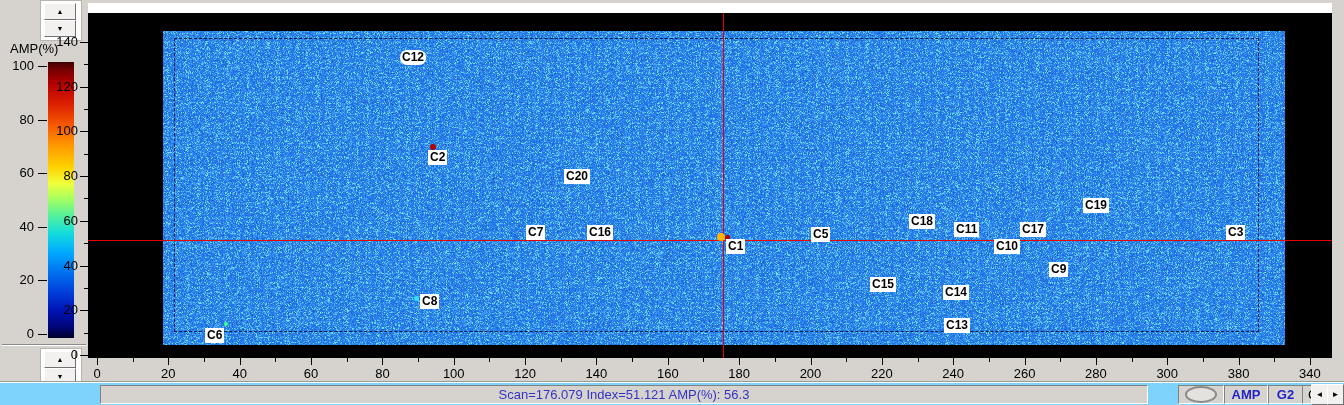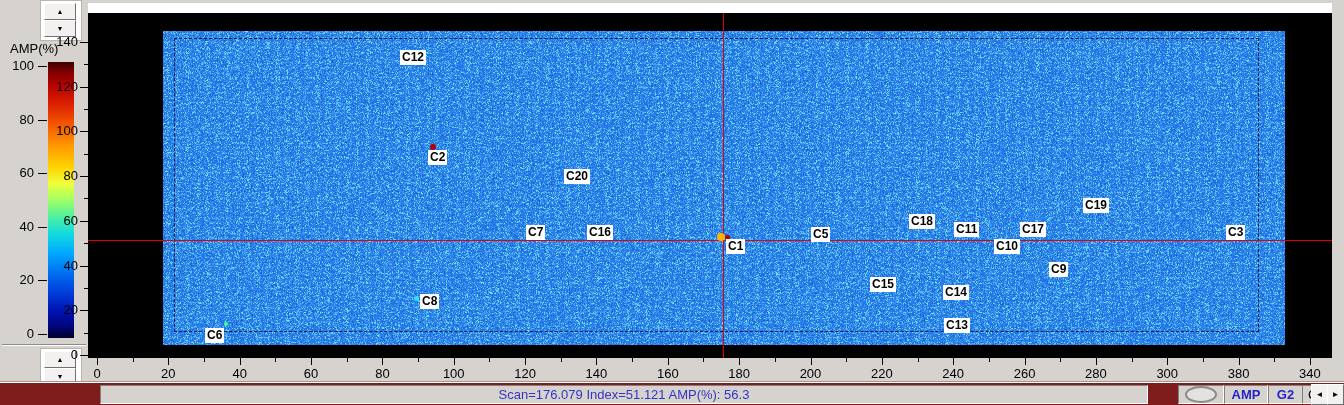--- a/index.html
+++ b/index.html
@@ -35,21 +35,21 @@
   .xtick{position:absolute;top:0;width:1px;background:#000;}
   .xtick.major{height:7px;}
   .xtick.minor{height:4px;}
   .xlab{position:absolute;top:8px;width:40px;text-align:center;font-size:13px;}
 
   .ind{position:absolute;background:#fff;color:#000;font-size:12px;font-weight:700;
        line-height:15px;padding:0 2px;white-space:nowrap;}
   .blip{position:absolute;border-radius:50%;}
 
   
-  .statusbar{left:0;top:381px;width:1344px;height:24px;background:#7f1d1d;
+  .statusbar{left:0;top:381px;width:1344px;height:24px;background:#7dd3fc;
              border-top:1px solid #9b9b9b;box-shadow:inset 0 1px 0 #fff;}
   .sunken{border:1px solid;border-color:#808080 #fff #fff #808080;}
   .readout{display:flex;align-items:center;justify-content:center;
            font-size:13px;color:#3434c8;background:#d6d3ce;}
   .sb-pane{display:flex;align-items:center;justify-content:center;font-size:13px;background:#d6d3ce;margin-left:28px;}
   .sb-btn{font-weight:700;}
   .oval{width:28px;height:13px;border:2px solid #8a8a8a;border-radius:50%;background:#e4e2de;}
   .arrow-btn{background:#f2f1ef;border:1px solid;border-color:#fff #707070 #707070 #fff;
              display:flex;align-items:center;justify-content:center;font-size:8px;cursor:default;}
 </style>
@@ -134,21 +134,21 @@
   <div class="abs xline" id="cross-h" style="left: 88px; width: 1244px; top: 240px; background: rgb(232, 0, 0);"></div>
 
   <div class="abs" id="blips" style="left:0;top:0;">
       <div class="blip" style="left: 717px; top: 233px; width: 8px; height: 8px; background: rgb(255, 180, 0);"></div>
       <div class="blip" style="left: 725px; top: 235px; width: 5px; height: 5px; background: rgb(180, 0, 0);"></div>
       <div class="blip" style="left: 430px; top: 144px; width: 6px; height: 6px; background: rgb(180, 0, 0);"></div>
       <div class="blip" style="left: 414px; top: 296px; width: 5px; height: 5px; background: rgb(48, 224, 255);"></div>
       <div class="blip" style="left: 224px; top: 322px; width: 4px; height: 4px; background: rgb(64, 255, 144);"></div>
     </div>
   <div class="abs" id="inds" style="left:0;top:0;">
-      <div class="ind" style="left: 400px; top: 50px;">C12</div>
+      <div class="ind" style="left: 400px; top: 50px; border-radius: 7px;">C12</div>
       <div class="ind" style="left: 428px; top: 150px;">C2</div>
       <div class="ind" style="left: 564px; top: 169px; text-align: center;">C20</div>
       <div class="ind" style="left: 526px; top: 225px;">C7</div>
       <div class="ind" style="left: 587px; top: 225px;">C16</div>
       <div class="ind" style="left: 726px; top: 239px;">C1</div>
       <div class="ind" style="left: 811px; top: 227px;">C5</div>
       <div class="ind" style="left: 909px; top: 214px;">C18</div>
       <div class="ind" style="left: 954px; top: 222px;">C11</div>
       <div class="ind" style="left: 870px; top: 277px;">C15</div>
       <div class="ind" style="left: 943px; top: 285px;">C14</div>

